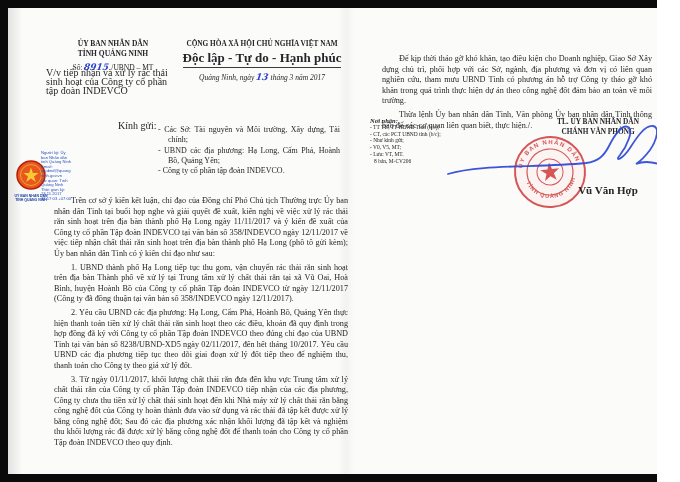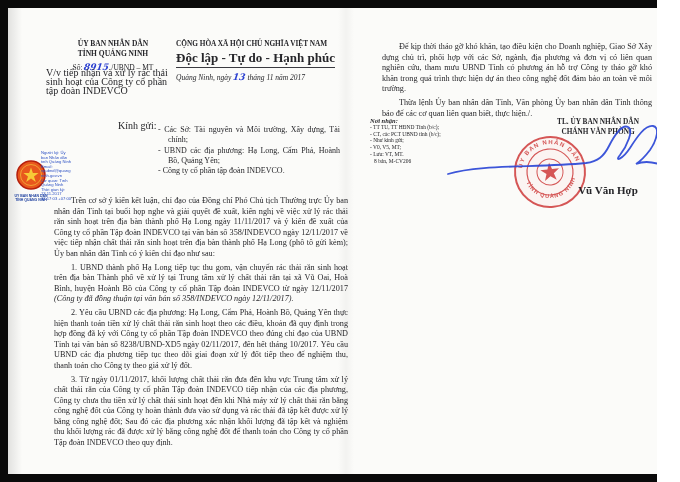--- a/index.html
+++ b/index.html
@@ -15,21 +15,21 @@
   .band-left{position:absolute;left:0;top:0;width:8px;height:482px;background:#0a0a0a;}
 
   
   .org{position:absolute;left:46px;top:31px;width:118px;text-align:center;
        font-weight:bold;font-size:7.5px;line-height:9.5px;}
   .doc-num{position:absolute;left:46px;top:54px;width:118px;text-align:center;font-size:7.5px;}
   .hand{font-family:"DejaVu Serif",serif;font-style:italic;font-weight:bold;
         color:#2a3fd0;display:inline-block;transform:skewX(-8deg);font-size:9px;}
   .subject{position:absolute;left:38px;top:60px;width:130px;text-align:left;
        font-size:10px;line-height:9px;}
-  .national{position:absolute;left:168px;top:31px;width:172px;}
+  .national{position:absolute;left:168px;top:31px;width:172px;text-align:center;}
   .nat1{font-weight:bold;font-size:7.3px;}
   .nat2{font-weight:bold;font-size:13px;display:inline-block;margin-top:1px;
         border-bottom:1px solid #3a3a40;padding-bottom:1px;}
   .dateline{font-style:italic;font-size:7.5px;margin-top:4px;}
 
   
   .emblem{position:absolute;left:4px;top:152px;width:38px;text-align:center;}
   .emblem-cap{overflow:hidden;height:9px;}
   .emblem-cap-inner{font-family:"Liberation Sans","DejaVu Sans",sans-serif;font-weight:bold;
         color:#1d3f9e;font-size:7px;line-height:7.5px;transform:scale(.5);
@@ -39,23 +39,23 @@
         font-size:8px;line-height:8.8px;transform:scale(.52);transform-origin:0 0;width:190%;}
 
   
   .kinh-gui-label{position:absolute;left:110px;top:112px;font-size:10px;}
   .recipients{position:absolute;left:150px;top:117px;width:182px;font-size:8px;
         line-height:10px;text-align:justify;}
   .recipients .recipient{padding-left:10px;text-indent:-10px;margin-bottom:.5px;}
 
   
   .body-l{position:absolute;left:46px;top:188px;width:294px;}
-  .body-r{position:absolute;left:374px;top:34px;width:270px;}
+  .body-r{position:absolute;left:374px;top:46px;width:270px;}
   .para{font-size:8.2px;line-height:10.5px;text-align:justify;text-indent:17px;margin:0 0 3.5px 0;}
-  .para .em{font-style:italic;}
+  .para .em{}
 
   
   .noi-nhan{position:absolute;left:362px;top:109px;width:110px;}
   .noi-nhan-label{font-size:6.5px;font-weight:bold;font-style:italic;}
   .noi-nhan-items{overflow:hidden;}
   .noi-nhan-items-inner{font-size:8px;line-height:10px;transform:scale(.68);
         transform-origin:0 0;width:147%;}
   .noi-nhan-items-inner .nn-item{white-space:nowrap;}
   .noi-nhan-items-inner .nn-item:last-child{padding-left:6px;}
 
@@ -85,21 +85,21 @@
         <span>/UBND – MT</span>
       </div>
       <div class="subject">V/v tiếp nhận và xử lý rác thải sinh hoạt của Công ty cổ phần tập đoàn INDEVCO</div>
 
       <div class="national">
         <div class="nat1">CỘNG HÒA XÃ HỘI CHỦ NGHĨA VIỆT NAM</div>
         <div><span class="nat2">Độc lập - Tự do - Hạnh phúc</span></div>
         <div class="dateline">
           <span>Quảng Ninh, ngày</span>
           <span class="hand">13</span>
-          <span>tháng 11 năm 2017</span>
+          <span>tháng 3 năm 2017</span>
         </div>
       </div>
 
       <div class="emblem">
         <svg width="30" height="30" viewBox="0 0 30 30">
           <circle cx="15" cy="15" r="14" fill="#e8571d" stroke="#b5200d" stroke-width="1.5"></circle>
           <circle cx="15" cy="15" r="10.5" fill="none" stroke="#f2b43a" stroke-width="1" opacity=".8"></circle>
           <path d="M15 7.5 L16.9 13 L22.6 13 L18 16.4 L19.8 22 L15 18.6 L10.2 22 L12 16.4 L7.4 13 L13.1 13 Z" fill="#f7c937"></path>
         </svg>
         <div class="emblem-cap">

